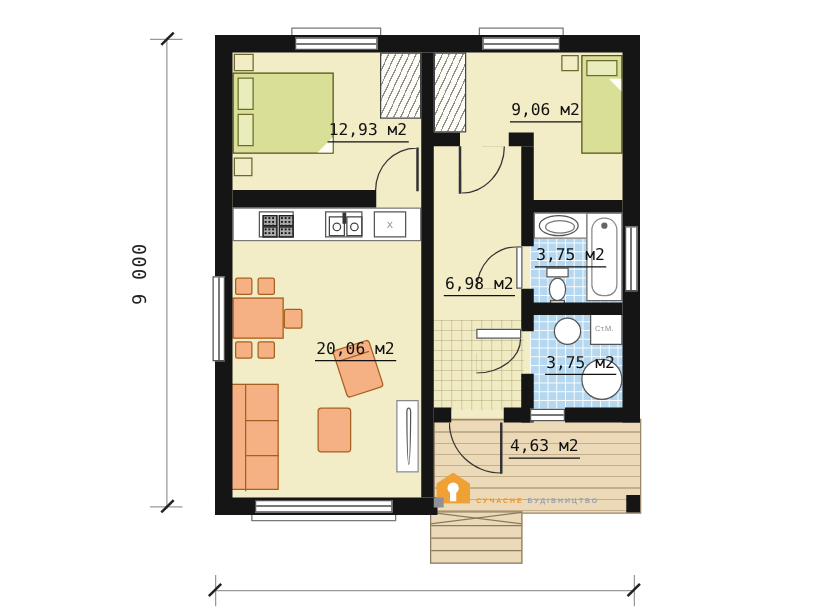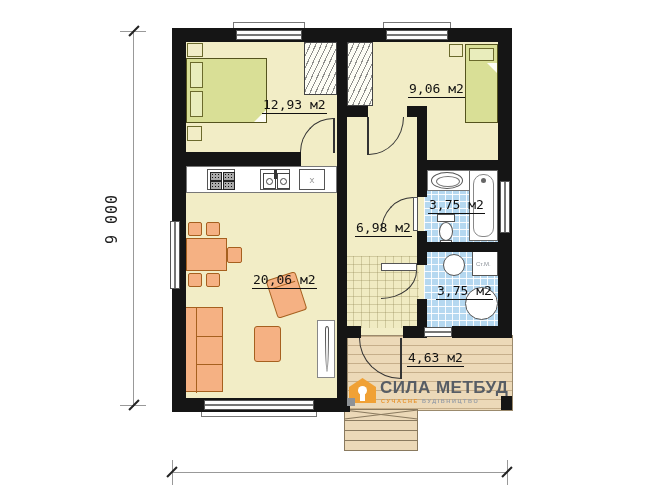--- a/index.html
+++ b/index.html
@@ -216,21 +216,20 @@
   <div class="abs dimline" style="left:172px;top:460px;width:1px;height:25px;"></div>
   <div class="abs dimline" style="left:507px;top:460px;width:1px;height:25px;"></div>
   <div class="abs tick" style="left:165px;top:471px;width:14px;height:2px;"></div>
   <div class="abs tick" style="left:500px;top:471px;width:14px;height:2px;"></div>
 
   <div class="abs brand" style="left:346px;top:368px;width:170px;height:40px;">
     <div class="abs house" style="left:3px;top:10px;"></div>
     <div class="abs keyhole-c" style="left:12px;top:18px;"></div>
     <div class="abs keyhole-s" style="left:14px;top:25px;"></div>
     <div class="abs gsq" style="left:1px;top:30px;width:8px;height:8px;"></div>
-    <div class="abs bname" style="left:34px;top:10px;">СИЛА МЕТБУД</div>
     <div class="abs btag" style="left:35px;top:30px;">
       <span class="t1">СУЧАСНЕ</span>
       <span class="t2">БУДІВНИЦТВО</span>
     </div>
   </div>
 
   <div class="abs" style="left:468px;top:330px;width:190px;height:102px;opacity:.65;">
     <div class="abs ghost" style="left:0;top:52px;width:182px;height:46px;border-radius:50%;"></div>
     <div class="abs ghost" style="left:24px;top:10px;width:44px;height:22px;border-radius:22px 22px 0 0;"></div>
     <div class="abs ghost-ring" style="left:28px;top:26px;width:34px;height:34px;"></div>

